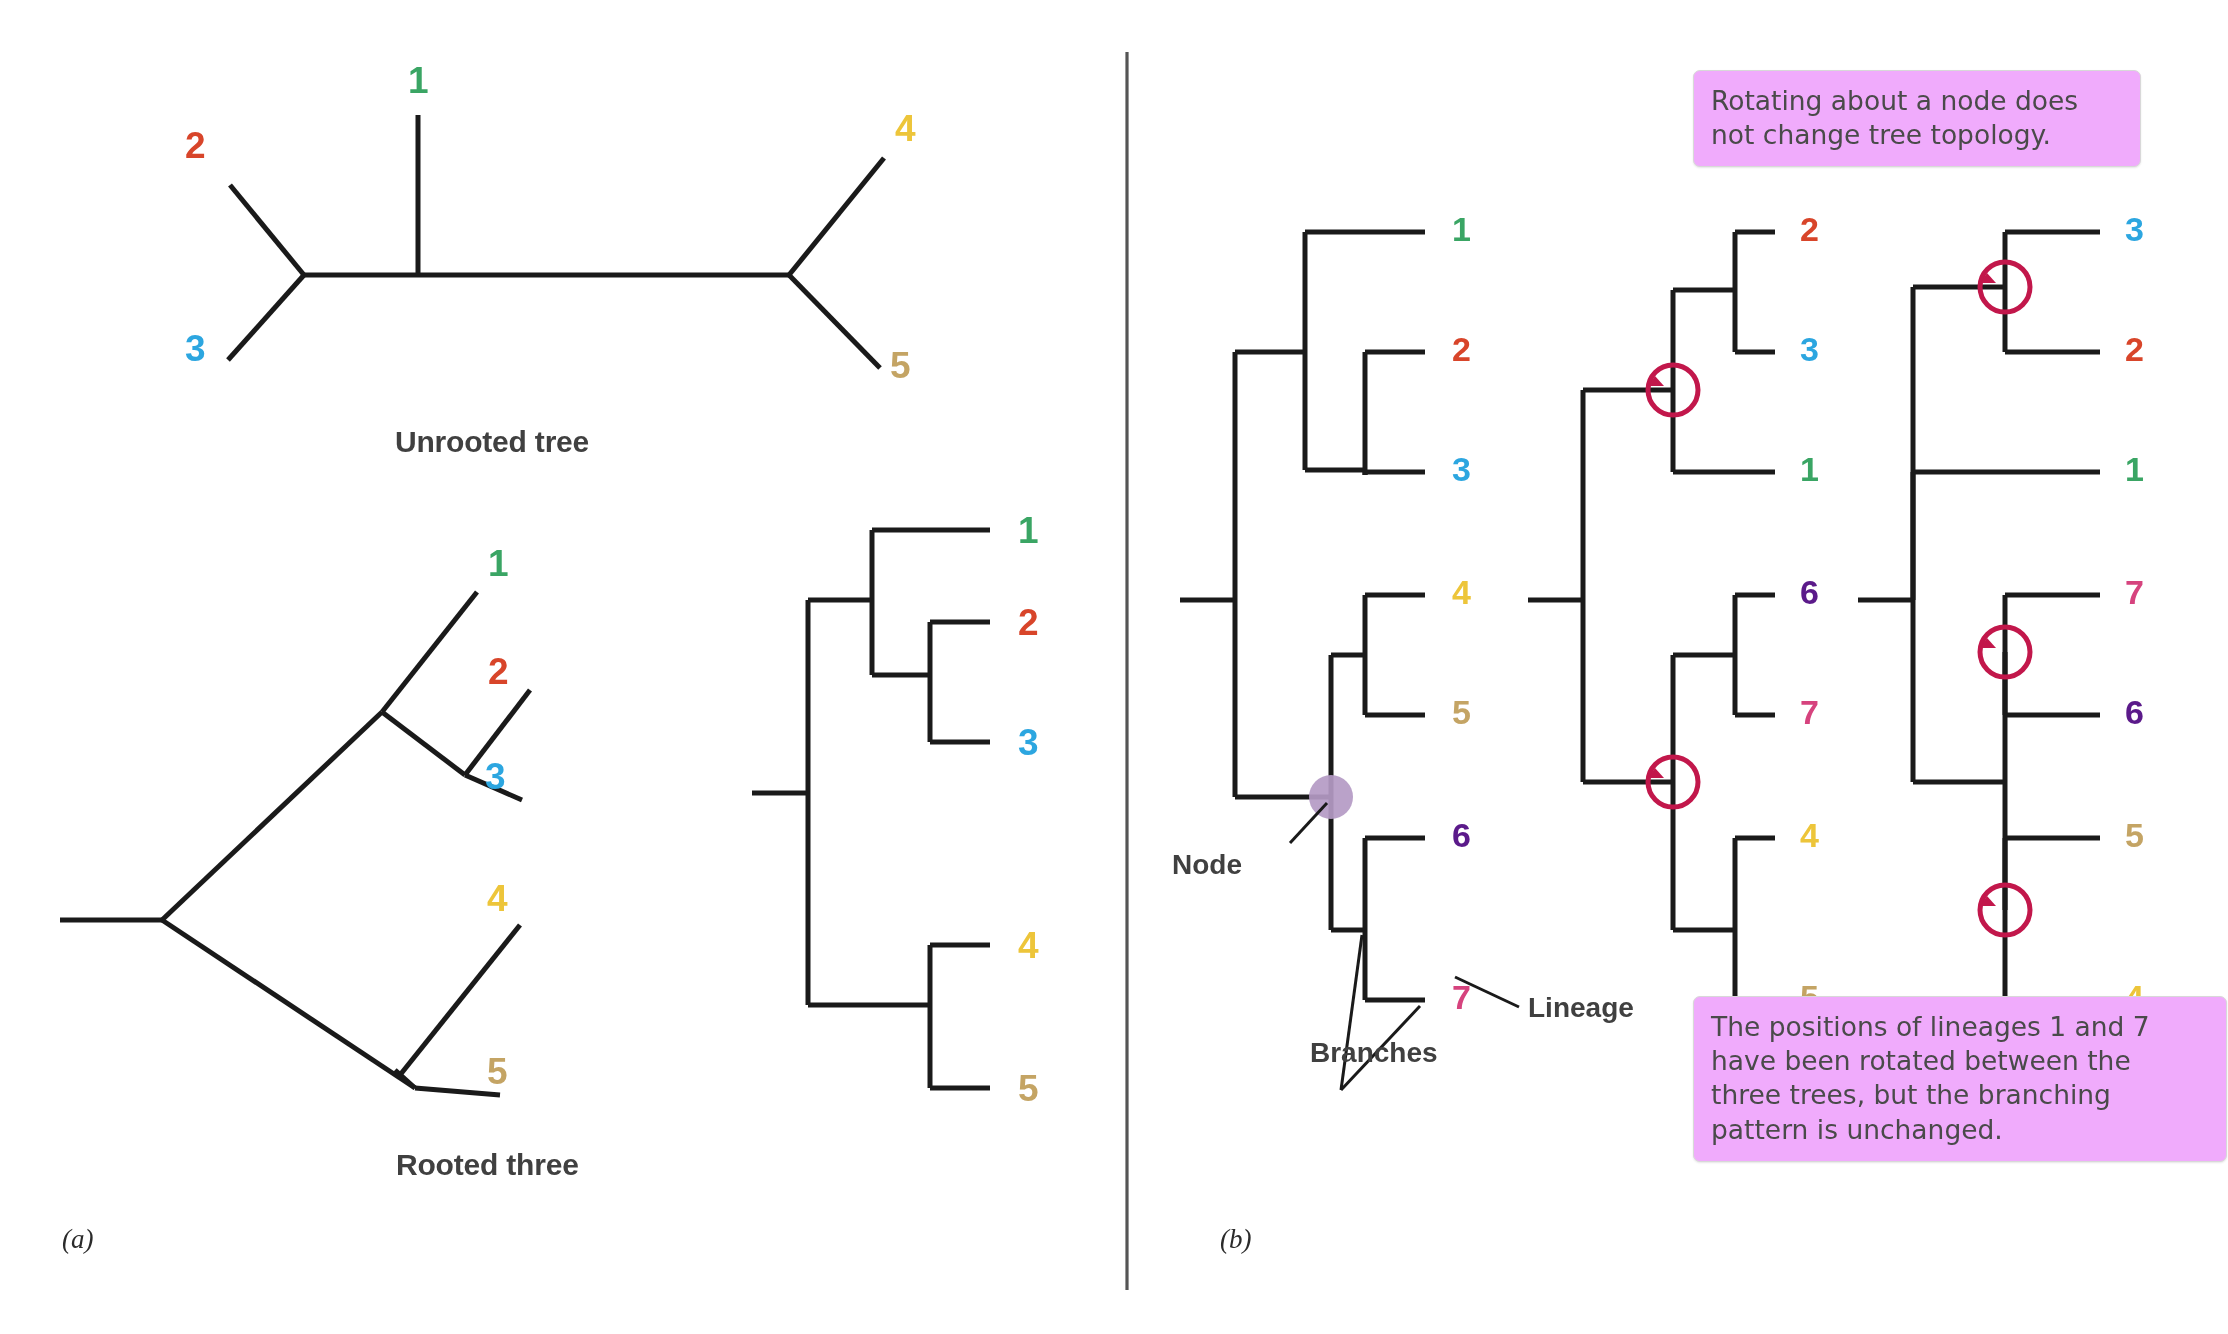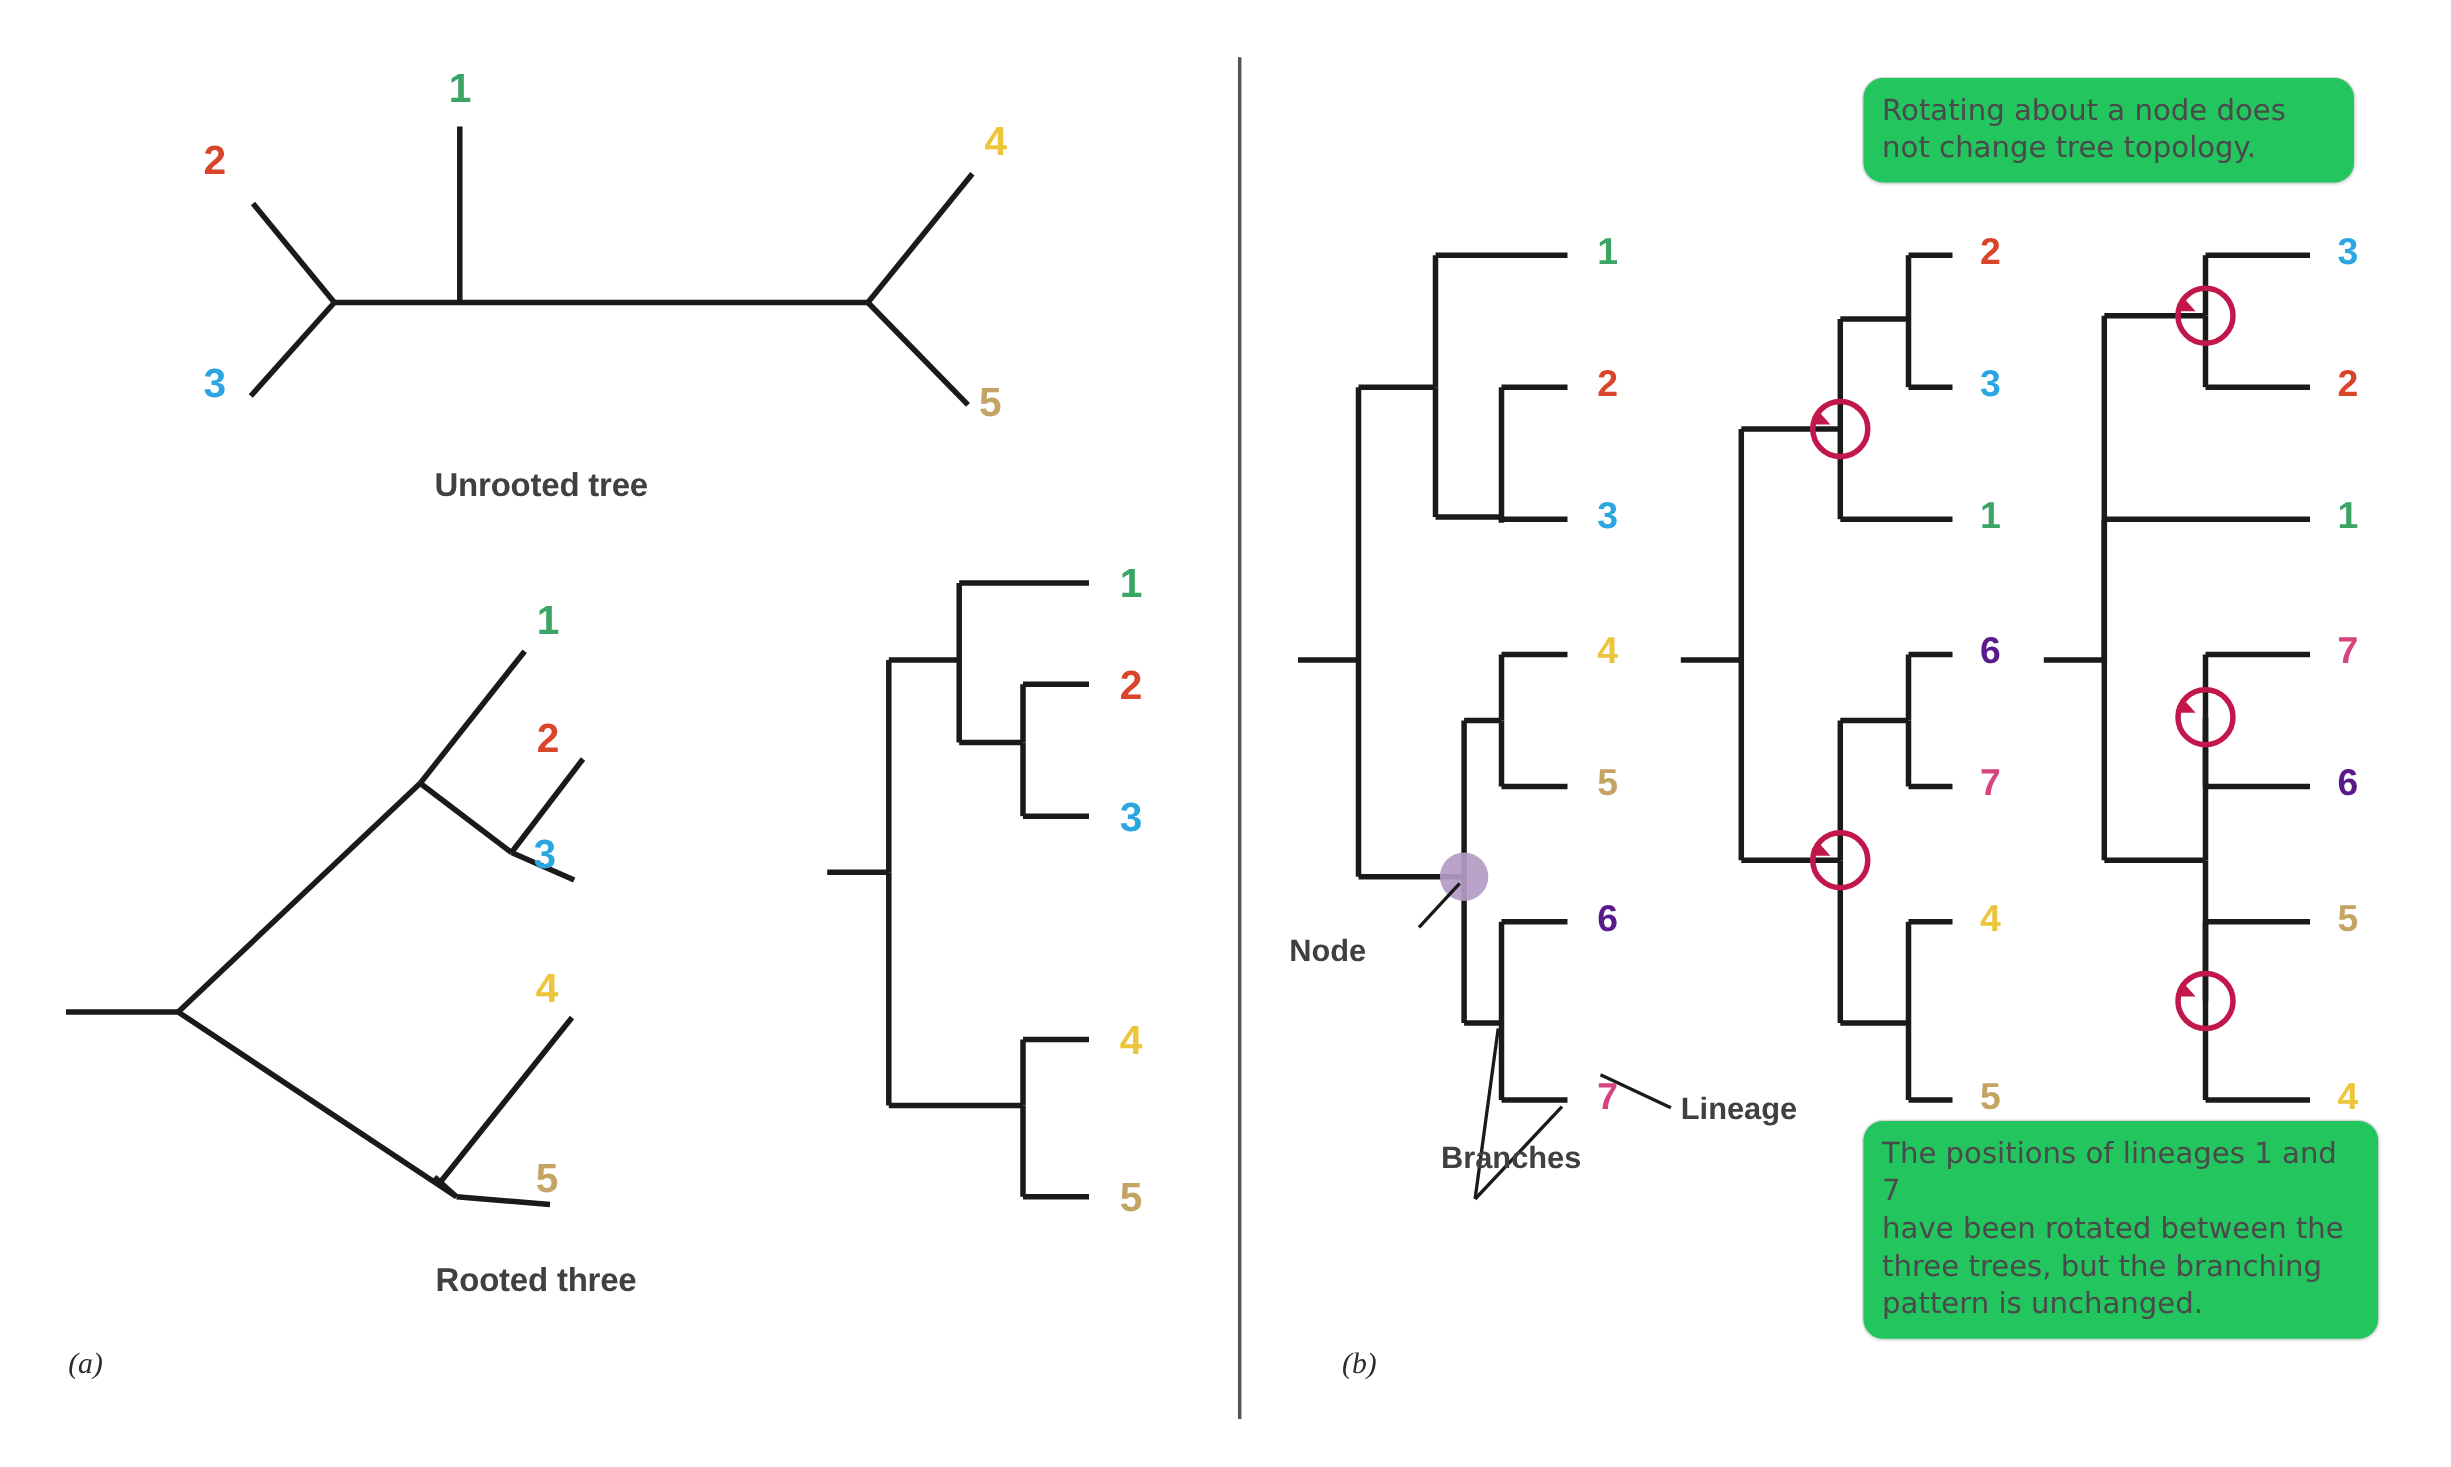--- a/index.html
+++ b/index.html
@@ -28,33 +28,33 @@
     font-style:italic;
     font-size:27px;
     color:#2b2b2b;
   }
   .panel-a{left:62px;top:1224px;}
   .panel-b{left:1220px;top:1224px;}
 
   .callout{
     position:absolute;
     box-sizing:border-box;
-    background:#22c55e;
+    background:#f0abfc;
     border:1px solid #d8d8d8;
-    border-radius:19px;
+    border-radius:7px;
     box-shadow:0 1px 2px rgba(0,0,0,0.10);
     color:#4a4a4a;
     font-family:"DejaVu Sans", sans-serif;
     font-size:26.5px;
     line-height:1.29;
     padding:13px 16px 14px 17px;
     white-space:pre-line;
   }
   .callout-top{left:1693px;top:70px;width:448px;}
-  .callout-bottom{left:1693px;top:1018px;width:470px;}
+  .callout-bottom{left:1693px;top:996px;width:534px;}
 
   .lbl{
     position:absolute;
     font-family:"Liberation Sans", sans-serif;
     font-weight:bold;
     font-size:37px;
     line-height:1;
     white-space:nowrap;
   }
   .lbl.small{font-size:34px;}

